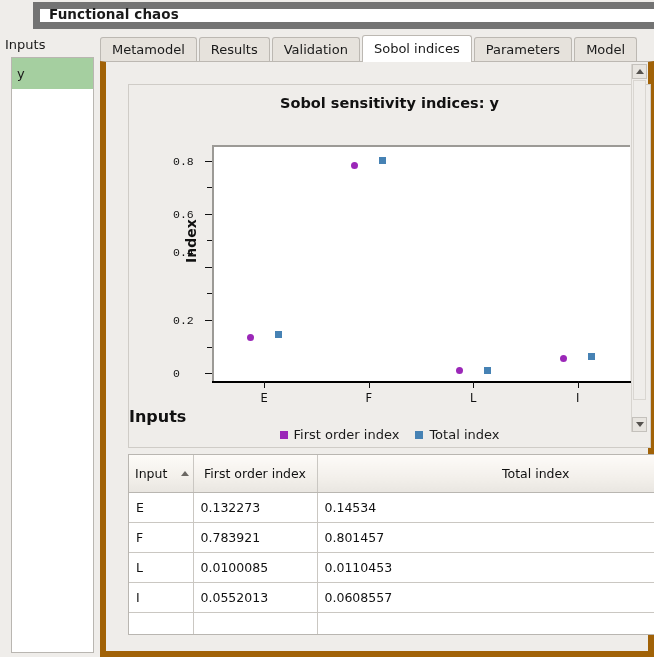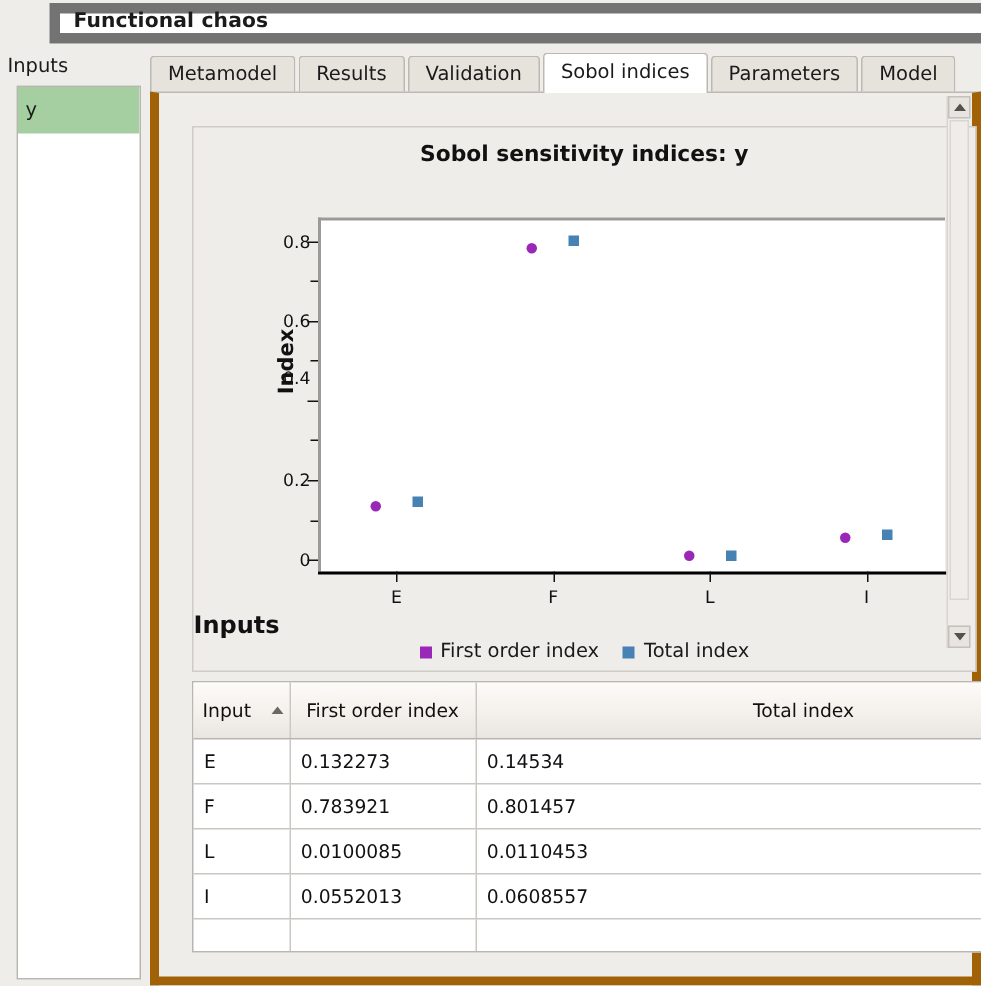--- a/index.html
+++ b/index.html
@@ -149,24 +149,24 @@
     left: 83px;
     top: 296px;
     width: 419px;
     height: 0;
     border-top: 2px solid #000;
   }
   .ytick-label {
     position: absolute;
     right: 0;
     width: 34px;
-    text-align: right;
     font-size: 11.5px;
     color: #111;
     transform: translateY(-50%);
+    font-family: Liberation Mono, monospace;
   }
   #ylabels {
     position: absolute;
     left: 38px;
     top: 0;
     width: 40px;
     height: 364px;
   }
   .ytick-major {
     position: absolute;

